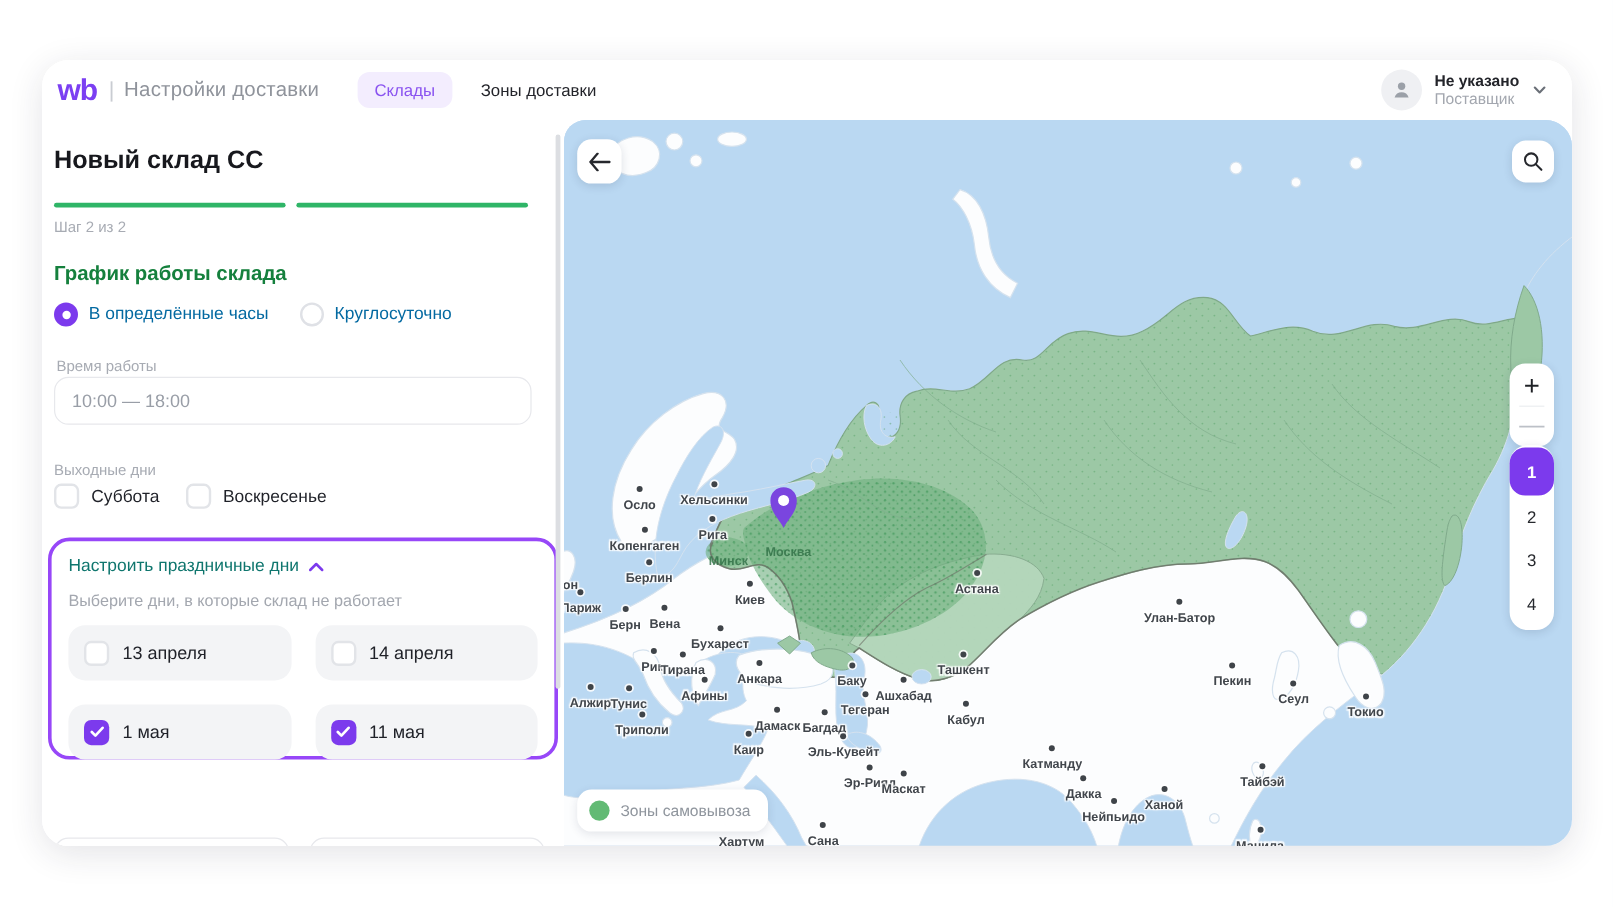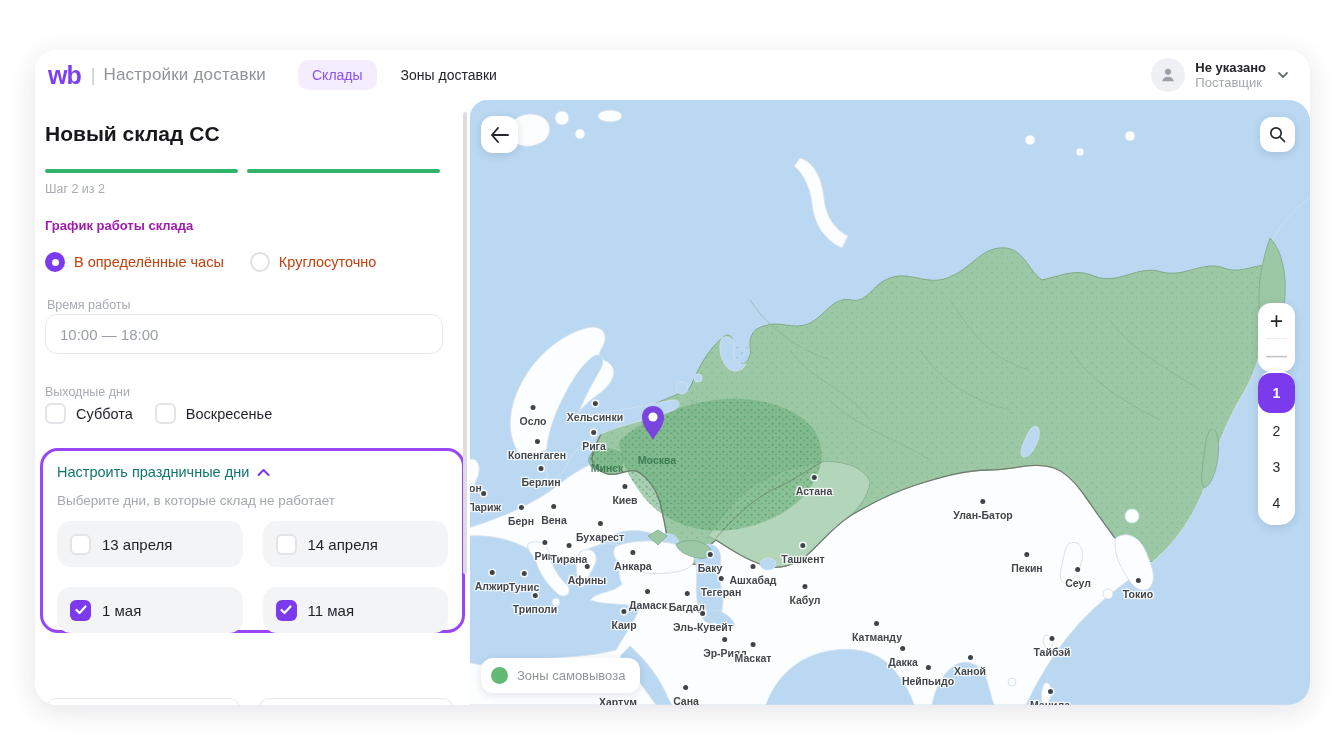--- a/index.html
+++ b/index.html
@@ -19,28 +19,28 @@
   .avatar { width:34px; height:34px; border-radius:50%; background:#eff0f3; display:flex; align-items:center; justify-content:center; }
   .u-name { font-size:13px; font-weight:700; color:#23242a; line-height:15px; }
   .u-role { font-size:13px; color:#a3a7af; line-height:16px; }
   
   .panel { position:absolute; left:0; top:50px; width:435px; height:605px; background:#fff; z-index:4; }
   .p-abs { position:absolute; }
   .p-title { left:10px; top:22px; font-size:21px; font-weight:700; color:#17181d; }
   .prog { left:10px; top:69px; display:flex; gap:9px; }
   .prog span { width:193px; height:4px; border-radius:2px; background:#2fb567; display:block;}
   .p-step { left:10px; top:80px; font-size:12.5px; color:#a7abb3; }
-  .p-h2 { font-size:13px; font-weight:700; color:#a21caf; }
+  .p-h2 { font-size:17px; font-weight:700; color:#15803d; }
   .lbl { font-size:12.5px; color:#a7abb3; }
   .radios { left:10px; top:152px; display:flex; gap:26px; }
   .radio { display:flex; align-items:center; gap:9px; cursor:pointer; }
   .rdot { width:20px; height:20px; border-radius:50%; border:2px solid #dfe1e6; background:#fff; position:relative; }
   .radio.sel .rdot { border:none; background:#7c3aed; }
   .radio.sel .rdot::after { content:""; position:absolute; left:6.5px; top:6.5px; width:7px; height:7px; border-radius:50%; background:#fff; }
-  .radio span.t { font-size:14.5px; color:#c2410c; }
+  .radio span.t { font-size:14.5px; color:#0369a1; }
   .tinput { left:10px; top:214px; width:398px; height:40px; border:1.5px solid #e7e8ec; border-radius:12px;
             font-size:15px; color:#999ea7; padding-left:14px; background:#fff; font-family:inherit; }
   .checks { left:10px; top:303px; display:flex; gap:22px; }
   .check { display:flex; align-items:center; gap:10px; cursor:pointer; }
   .cbox { width:21px; height:21px; border-radius:6px; border:2px solid #e2e4e8; background:#fff; display:flex; align-items:center; justify-content:center; }
   .check .t { font-size:14.5px; color:#1f2128; }
   .hl { left:5px; top:348px; width:425px; height:185px; border:3px solid #9747f8; border-radius:18px; background:#fff; padding:13px 14px; }
   .hl-link { display:flex; align-items:center; gap:8px; color:#0f766e; font-size:14.5px; cursor:pointer; }
   .hl-hint { margin-top:13px; font-size:13.5px; color:#a3a7af; }
   .chips { margin-top:13px; display:grid; grid-template-columns:1fr 1fr; gap:20px; }

